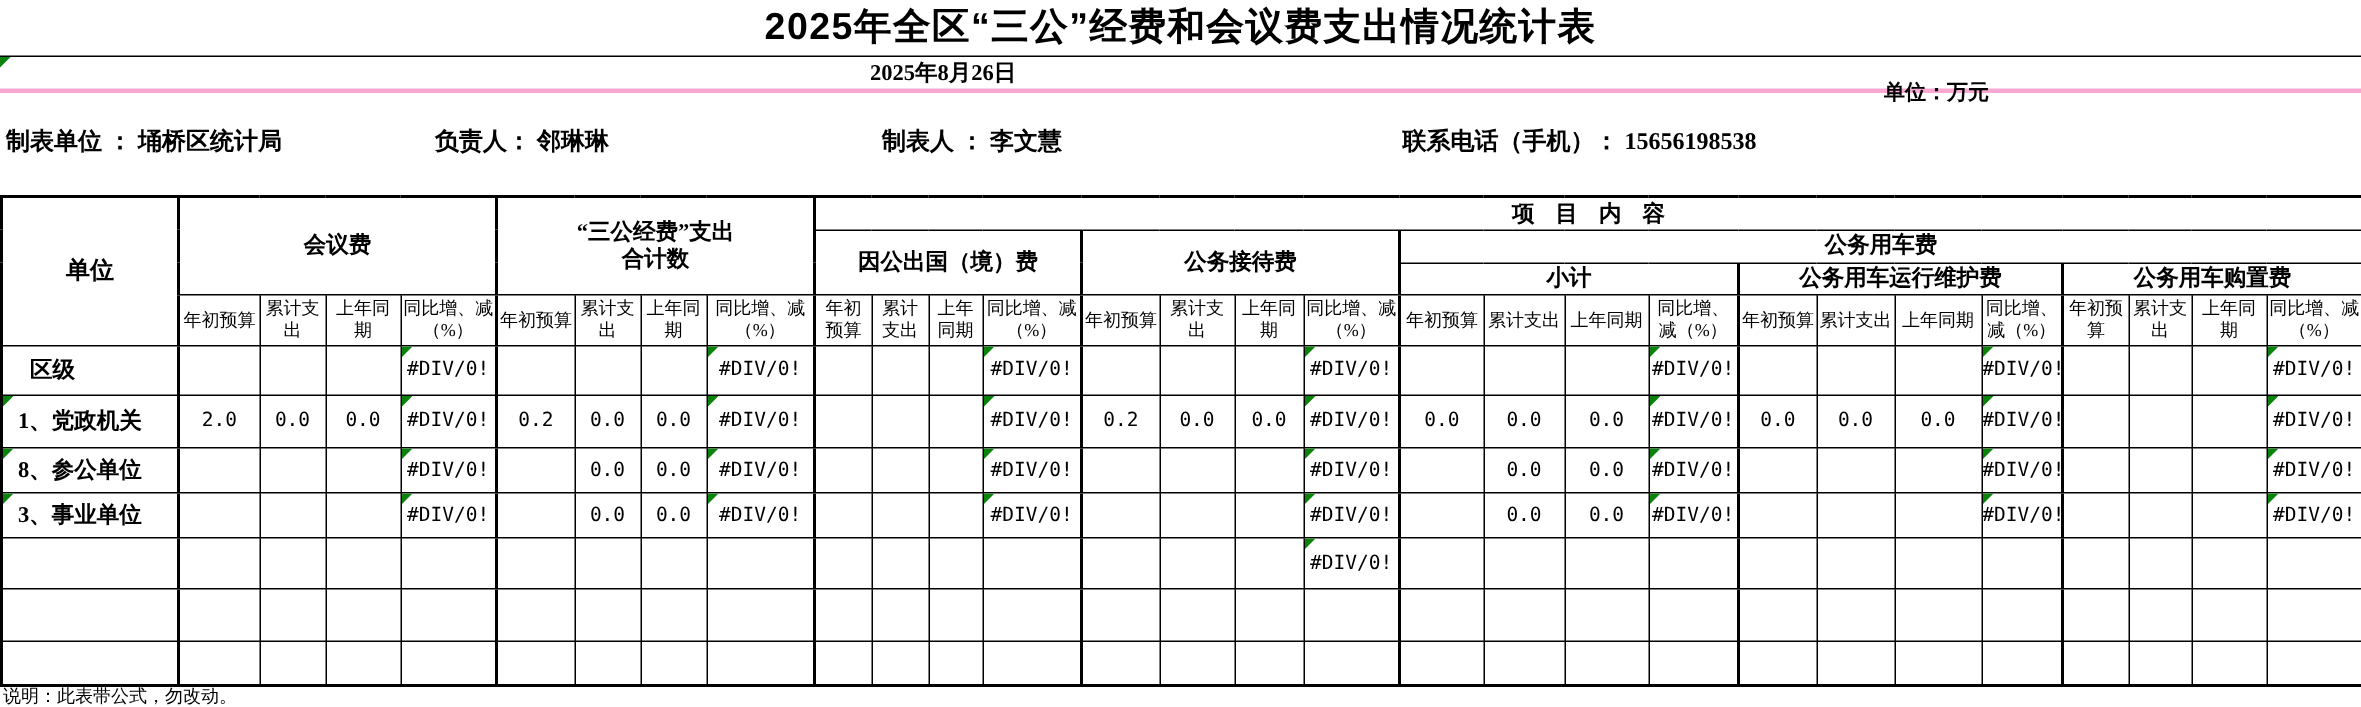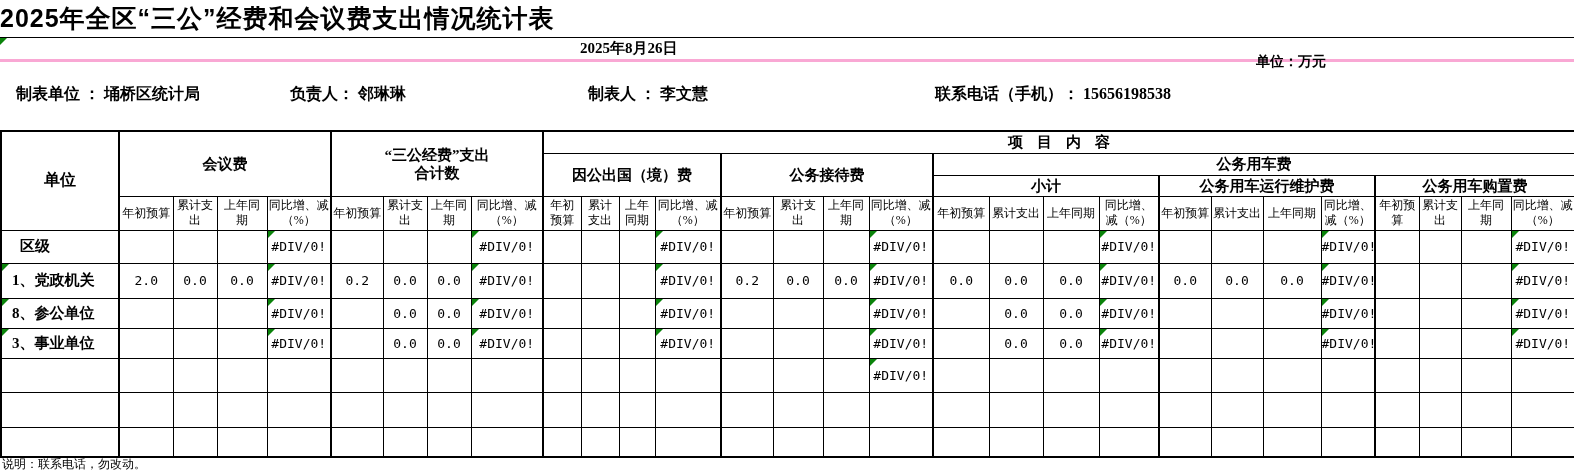--- a/index.html
+++ b/index.html
@@ -3,32 +3,32 @@
 <meta charset="utf-8">
 <style>
   html,body { margin:0; padding:0; background:#fff; }
   .page {
     position:relative; width:1574px; height:471px; background:#ffffff;
     font-family:"Liberation Serif", serif; color:#000; overflow:hidden;
   }
   
   .title {
     position:absolute; top:0; left:0; width:100%; height:47px;
-    text-align:left; font-family:"Liberation Sans", sans-serif;
+    text-align:center; font-family:"Liberation Sans", sans-serif;
     font-weight:bold; font-size:25px; line-height:36px; letter-spacing:1px;
   }
   .dateband {
     position:absolute; top:37px; left:0; width:1574px; height:21px;
     border-top:1px solid #000; border-bottom:3px solid #f9a8d4;
   }
   .date  { position:absolute; left:580px; top:1px; font-size:15px; font-weight:bold; }
   .unitnote { position:absolute; left:1256px; top:15px; font-size:14px; font-weight:bold; }
   .infoband { position:absolute; top:60px; left:0; width:1574px; height:70px; }
   .infoband span { position:absolute; top:24px; font-size:16px; font-weight:bold; white-space:nowrap; }
-  .i1 { left:16px;text-align:center; } .i2 { left:290px; } .i3 { left:588px; } .i4 { left:935px; }
+  .i1 { left:4px;text-align:center; } .i2 { left:290px; } .i3 { left:588px; } .i4 { left:935px; }
   
   table.sheet {
     position:absolute; top:130px; left:0; width:1574px;
     border-collapse:collapse; table-layout:fixed;
     border:2px solid #000;
   }
   .sheet th, .sheet td {
     border:1px solid #000; padding:0; overflow:hidden;
     position:relative; vertical-align:middle; text-align:center;
     white-space:normal;
@@ -364,15 +364,15 @@
           <td class="num"></td>
           <td class="num"></td>
           <td class="num g"></td>
           <td class="num"></td>
           <td class="num"></td>
           <td class="num"></td>
         </tr>
       </tbody>
   </table>
 
-  <div class="footnote">说明：联系电话，勿改动。</div>
+  <div class="footnote">说明：此表带公式，勿改动。</div>
 
 </div>
 
 </body></html>

